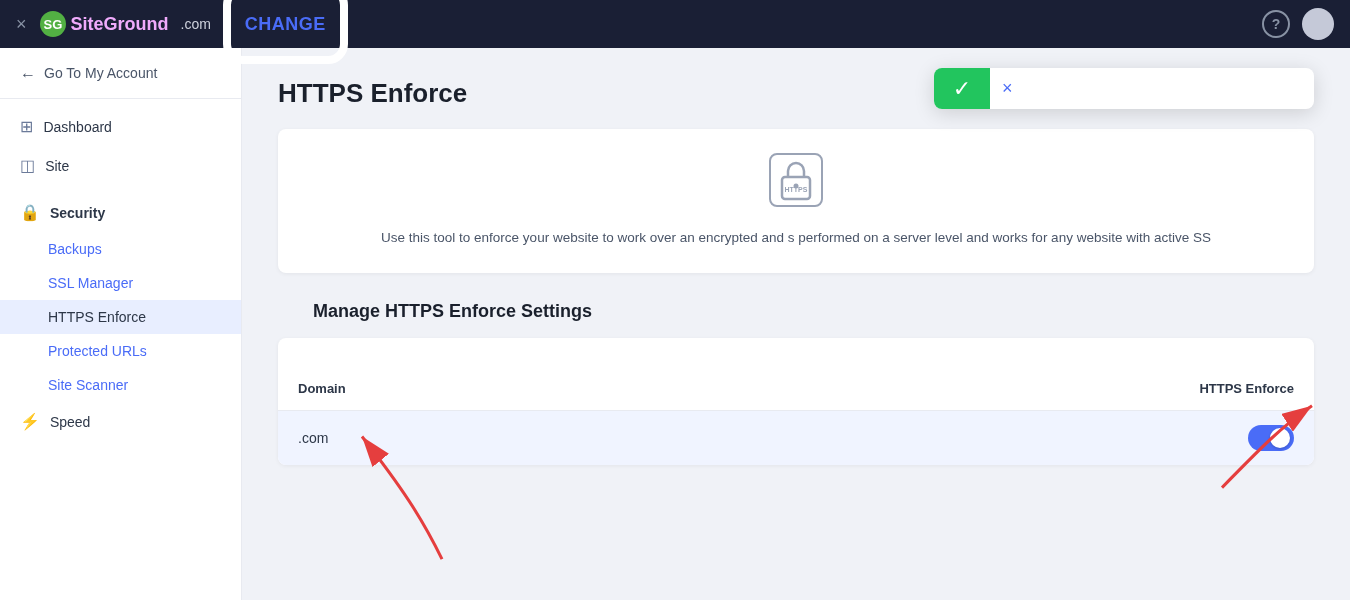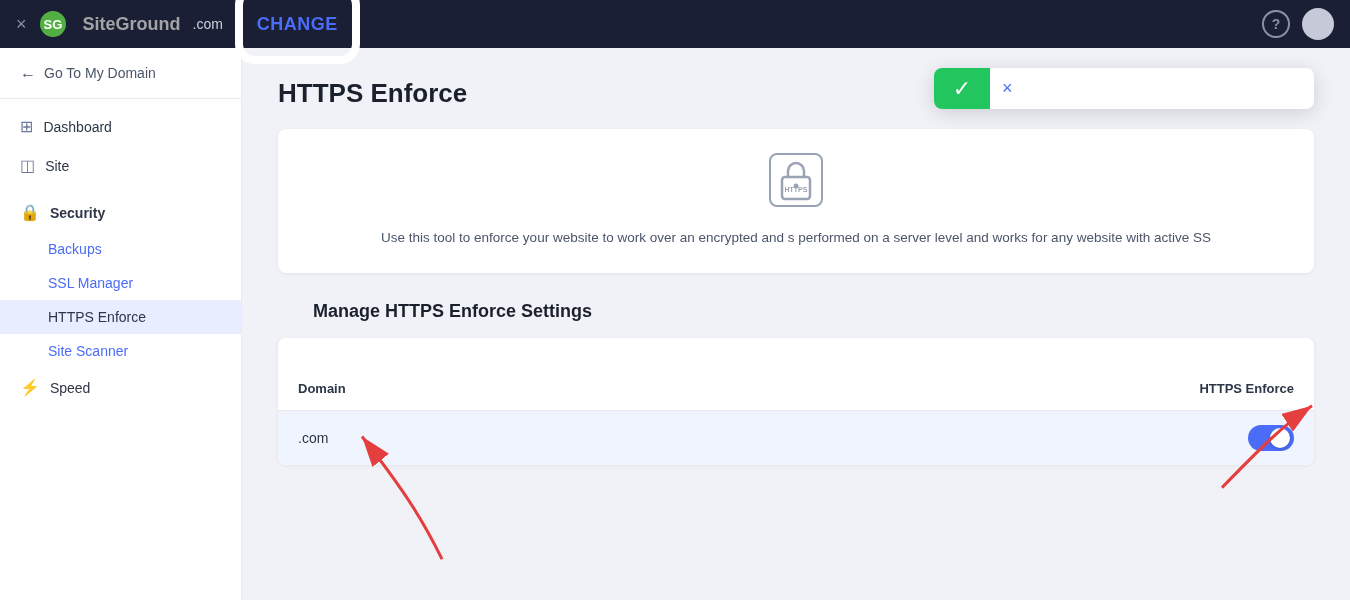--- a/index.html
+++ b/index.html
@@ -11,23 +11,23 @@
       height: 48px;
       display: flex;
       align-items: center;
       padding: 0 16px;
       gap: 12px;
       flex-shrink: 0;
       position: relative;
       z-index: 100;
     }
     .nav-close { color: #8892a4; font-size: 18px; cursor: pointer; }
-    .logo { display: flex; align-items: center; gap: 16px; }
+    .logo { display: flex; align-items: center; gap: 4px; }
     .logo-circle { width: 28px; height: 28px; }
-    .logo-text { color: #a3a3a3; font-size: 18px; font-weight: 600; }
+    .logo-text { color: #f0abfc; font-size: 18px; font-weight: 600; }
     .domain-badge {
       display: flex; align-items: center; gap: 4px;
       background: transparent; color: #cdd1dc; font-size: 14px;
     }
     .change-btn {
       border: 8px solid #ffffff;
       background: transparent;
       color: #4a6cf7;
       padding: 21px 14px;
       border-radius: 20px;
@@ -222,40 +222,41 @@
     <div class="help-btn">?</div>
     <div class="avatar"></div>
   </div>
 </nav>
 
 <div class="main-layout">
 
   <aside class="sidebar">
     <div class="sidebar-go-account">
       <span class="arrow">←</span>
-      <span>Go To My Domain</span>
+      <span>Go To My Account</span>
     </div>
     <div class="sidebar-section">
       <div class="sidebar-main-item">
         <span class="icon">⊞</span>
         <span>Dashboard</span>
       </div>
       <div class="sidebar-main-item">
         <span class="icon">◫</span>
         <span>Site</span>
       </div>
     </div>
     <div class="security-header">
       <span class="lock-icon">🔒</span>
       <span>Security</span>
     </div>
     <div class="sidebar-sub-items">
       <div class="sidebar-sub-item">Backups</div>
       <div class="sidebar-sub-item">SSL Manager</div>
       <div class="sidebar-sub-item active">HTTPS Enforce</div>
+      <div class="sidebar-sub-item">Protected URLs</div>
       <div class="sidebar-sub-item">Site Scanner</div>
     </div>
     <div class="sidebar-main-item">
       <span class="icon">⚡</span>
       <span>Speed</span>
     </div>
   </aside>
 
   <main class="content">
 

